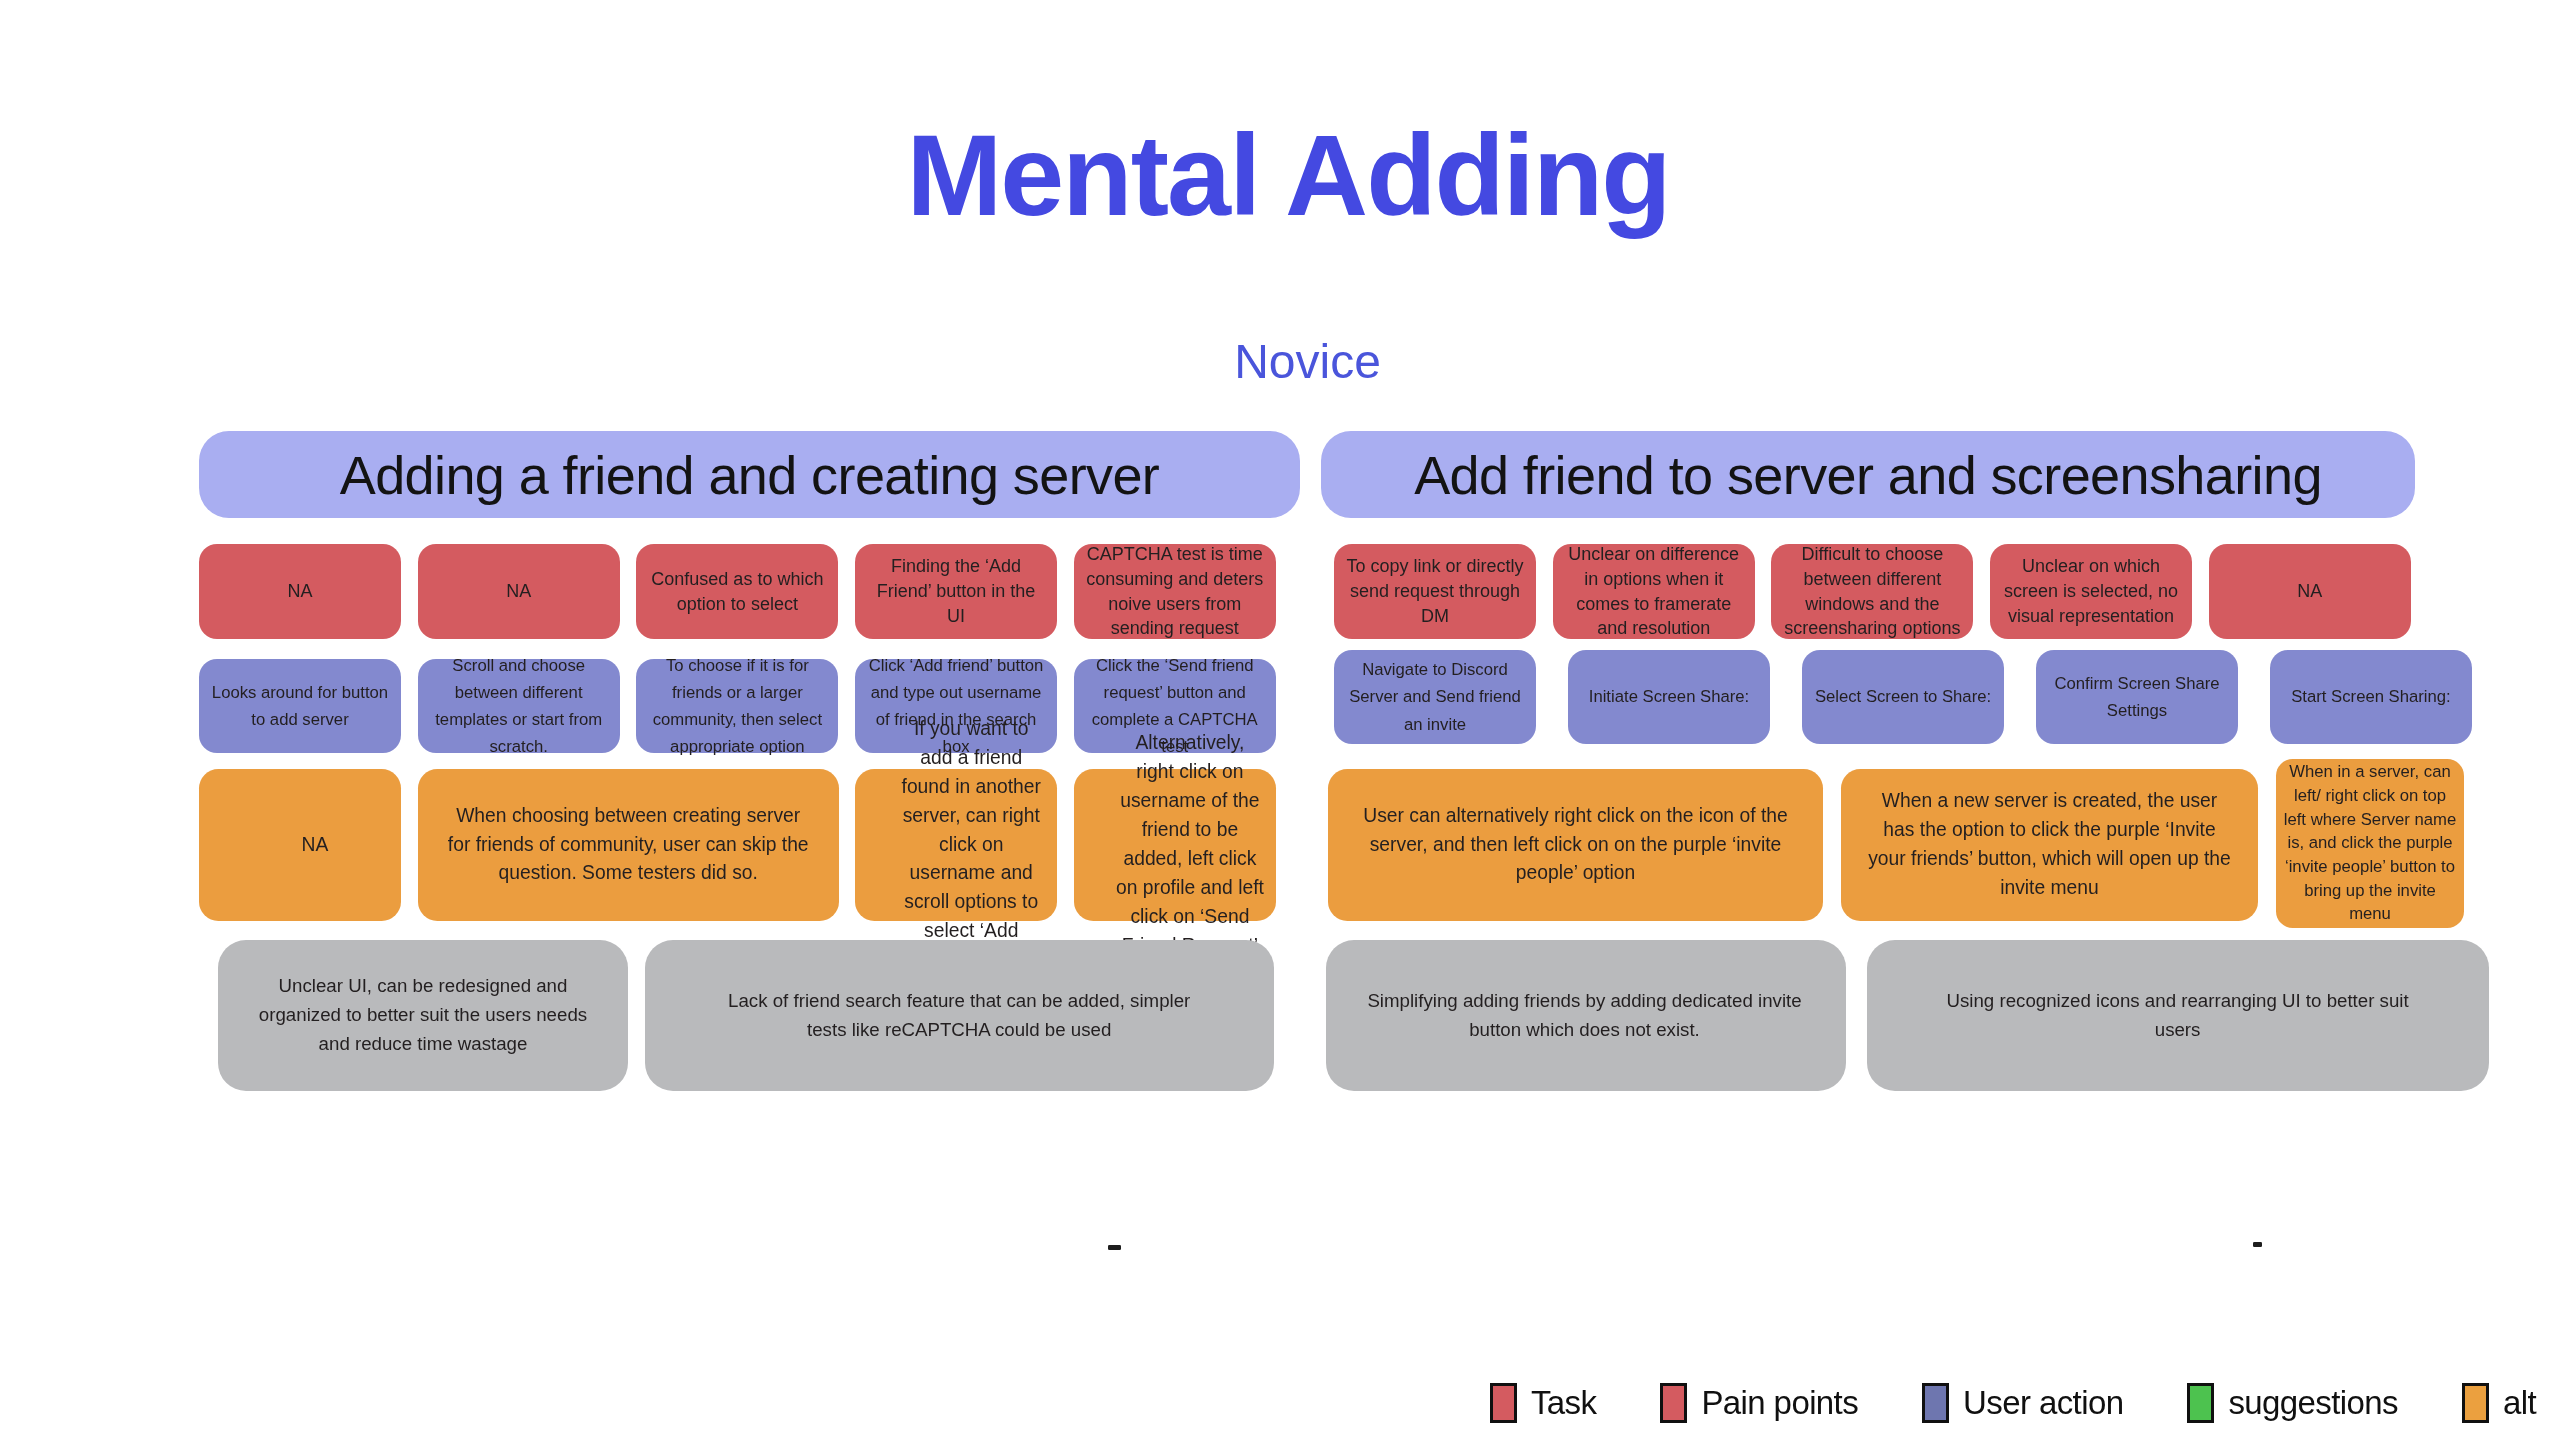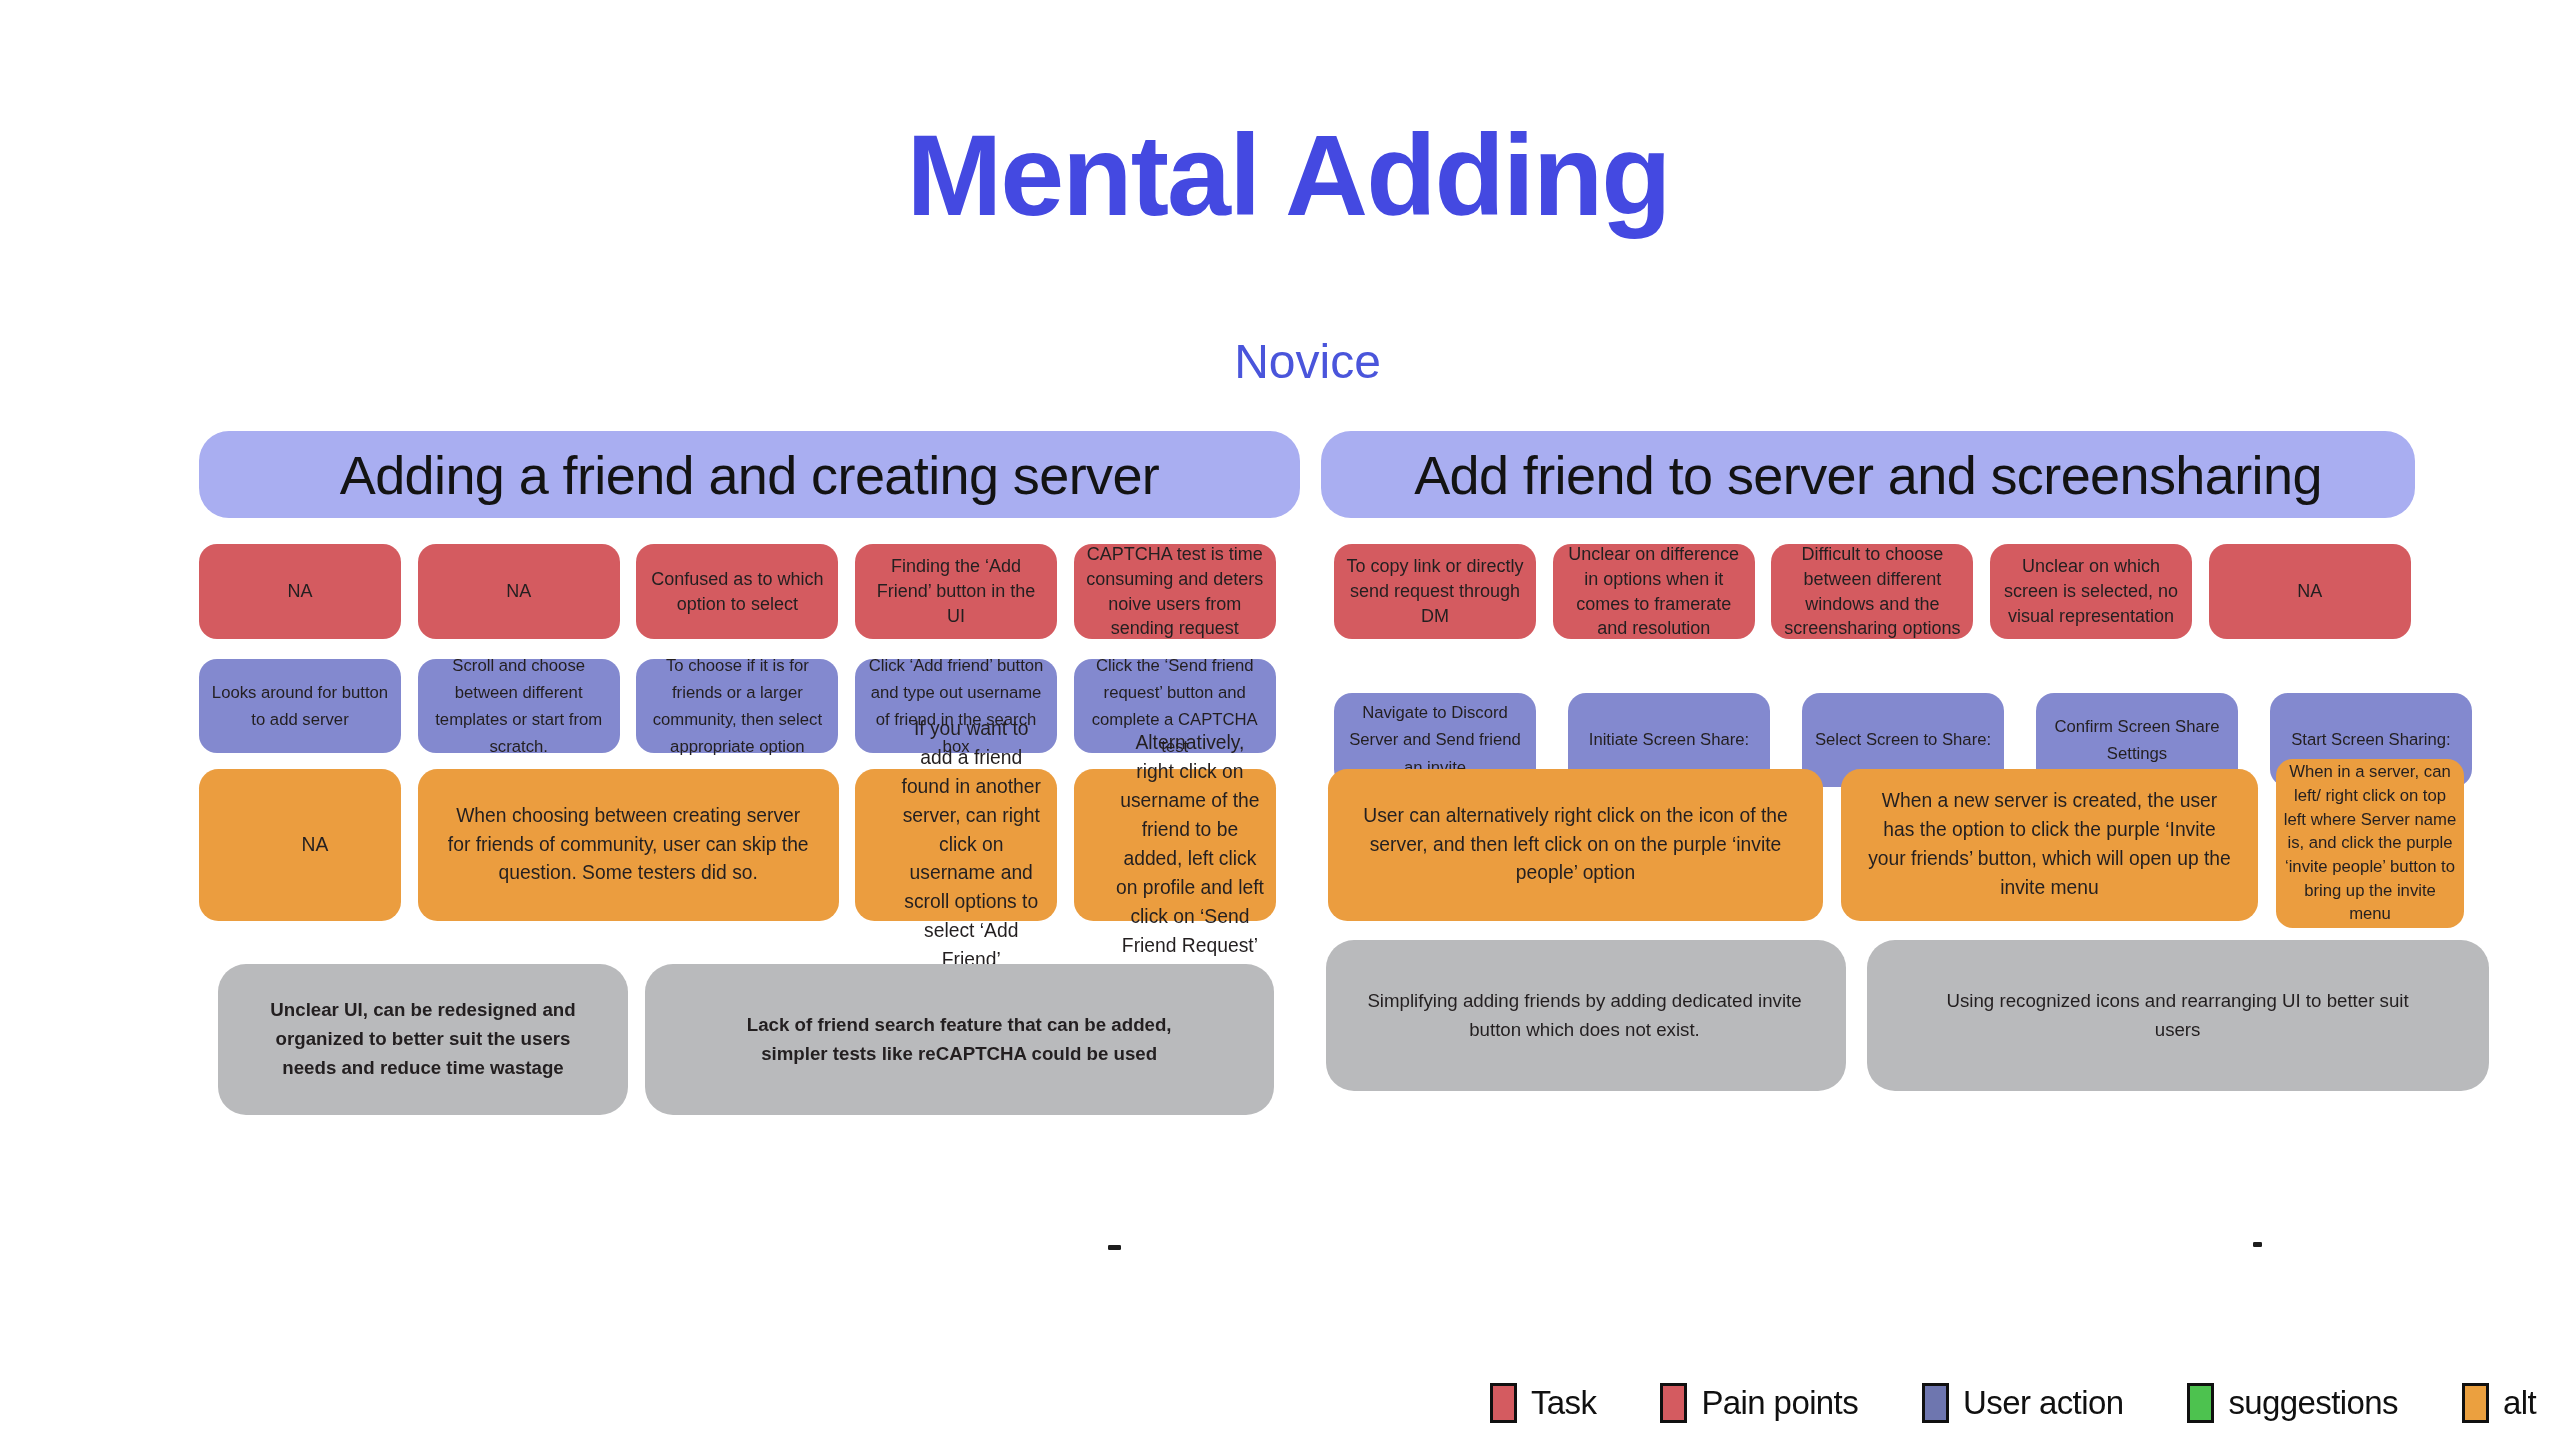--- a/index.html
+++ b/index.html
@@ -20,23 +20,23 @@
     background:#a9aef1;border-radius:30px;
     display:flex;align-items:center;justify-content:center;
     font-size:54px;letter-spacing:-0.6px;color:#131313;white-space:nowrap;
   }
   #l-header{left:199px;width:1101px;}
   #r-header{left:1321px;width:1094px;}
   .row{position:absolute;display:flex;gap:16.7px;}
   #l-red   {left:199px; top:544px;}
   #l-purple{left:199px; top:659px;}
   #l-orange{left:199px; top:769px;}
-  #l-gray  {left:218px; top:964px;font-weight:bold;}
+  #l-gray  {left:218px; top:940px;}
   #r-red   {left:1334px;top:544px;}
-  #r-purple{left:1334px;top:693px;gap:32px;}
+  #r-purple{left:1334px;top:650px;gap:32px;}
   #r-orange{left:1328px;top:769px;gap:18px;}
   #r-gray  {left:1326px;top:940px;gap:20.6px;}
   .box{
     position:relative;box-sizing:border-box;flex:0 0 auto;
     display:flex;align-items:center;justify-content:center;text-align:center;
     border-radius:18px;width:202px;font-size:18px;line-height:1.38;padding:0 10.3px;
   }
   .red{background:#d45b60;height:95px;}
   .purple{background:#8389cf;height:94px;line-height:1.62;font-size:16.7px;padding:0 11.6px;}
   .orange{background:#eb9d3f;height:152px;font-size:19.3px;line-height:1.5;border-radius:19.3px;padding-left:40px;}

